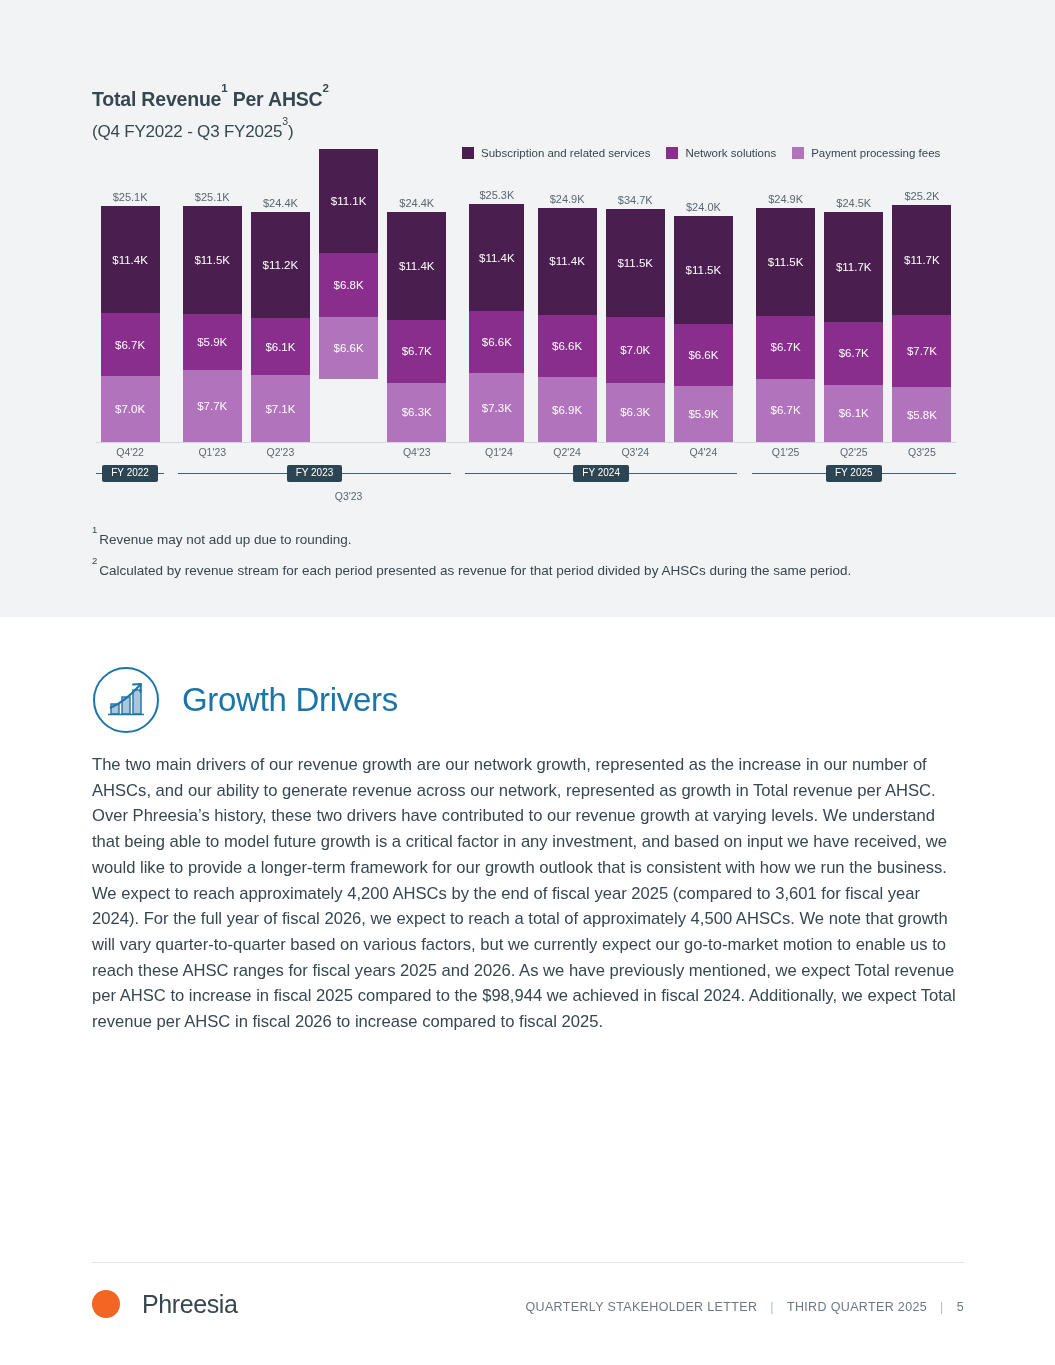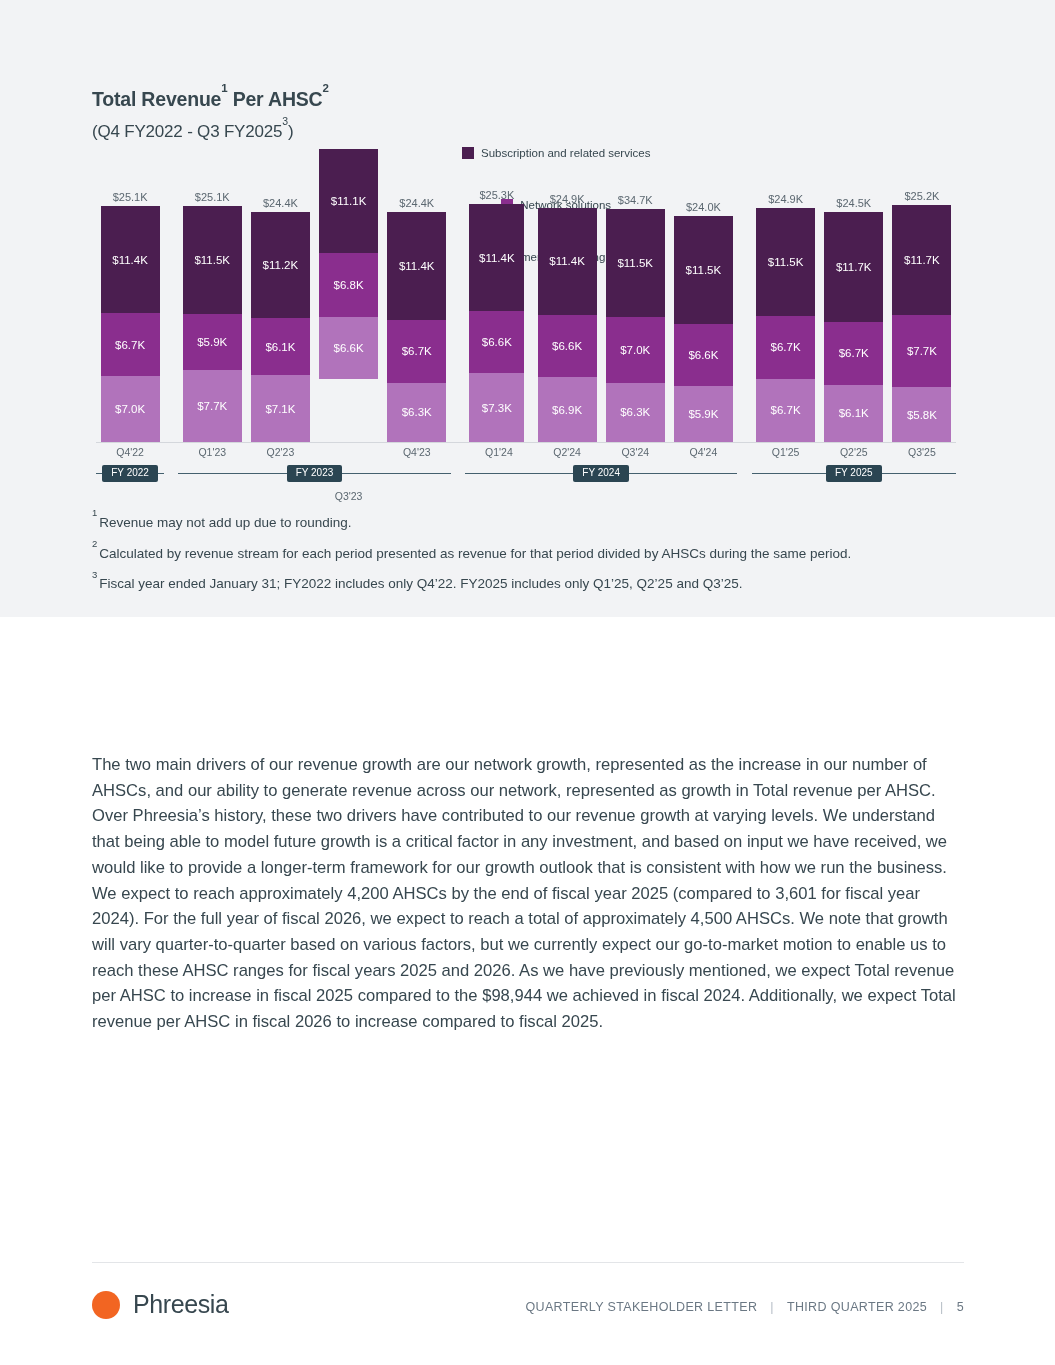--- a/index.html
+++ b/index.html
@@ -27,21 +27,21 @@
   .chart-title sup { font-size: 11.5px; font-weight: bold; top: -0.55em; position: relative; }
   .chart-subtitle {
     position: absolute; left: 92px; top: 120px;
     font-size: 17px; color: #37474f; letter-spacing: -0.2px;
   }
   .chart-subtitle sup { font-size: 10.5px; top: -0.5em; position: relative; }
 
   
   .legend {
     position: absolute; left: 462px; top: 147px;
-    display: flex; align-items: center; gap: 40px; flex-direction: column;
+    display: flex; align-items: center; gap: 16px;
   }
   .legend-item { display: flex; align-items: center; gap: 7px; }
   .legend-swatch { width: 12px; height: 12px; display: block; }
   .legend-label { font-size: 11.5px; color: #37474f; white-space: nowrap; }
 
   
   .plot {
     position: absolute; left: 96px; top: 186px;
     width: 860px; height: 256px;
   }
@@ -80,21 +80,21 @@
   .fyband { position: absolute; top: 0; height: 18px; display: flex; align-items: center; }
   .fyline { position: absolute; top: 9px; height: 1px; background: #44606e; left: 0; right: 0; }
   .fybadge {
     position: relative; margin: 0 auto;
     background: #2b4552; color: #ffffff;
     font-size: 10px; padding: 3px 9px 4px; border-radius: 2px;
     white-space: nowrap; line-height: 1;
   }
 
   
-  .footnotes { position: absolute; left: 92px; top: 512px; width: 890px; }
+  .footnotes { position: absolute; left: 92px; top: 529px; width: 890px; }
   .footnote {
     font-size: 13.5px; color: #37474f; margin-bottom: 11px; line-height: 1.35;
   }
   .footnote sup { font-size: 9.5px; position: relative; top: -0.5em; margin-right: 2px; }
 
   
   .section-head {
     position: absolute; left: 92px; top: 666px;
     display: flex; align-items: center; gap: 22px;
   }
@@ -109,21 +109,21 @@
   }
 
   
   .footer-rule {
     position: absolute; left: 92px; top: 1262px; width: 872px; height: 1px;
     background: #e3e5e8;
   }
   .footer {
     position: absolute; left: 92px; top: 1290px; width: 872px; height: 44px;
   }
-  .brand { position: absolute; left: 0; top: 0; display: flex; align-items: flex-end; gap: 13px; }
+  .brand { position: absolute; left: 0; top: 0; display: flex; align-items: flex-start; gap: 22px; }
   .brand-dot {
     width: 28px; height: 28px; border-radius: 50%; background: #f26522; display: block;
   }
   .brand-name { font-size: 25px; color: #37474f; letter-spacing: -0.4px; }
   .footer-meta {
     position: absolute; right: 0; top: 10px;
     display: flex; align-items: center; gap: 13px;
     font-size: 12.5px; color: #6b7884; letter-spacing: 0.35px;
   }
   .fsep { color: #b6bec6; }
@@ -358,24 +358,37 @@
         </div>
         <div class="fyband" style="left: 655.5px; width: 204.5px;">
           <div class="fyline"></div>
           <div class="fybadge">FY 2025</div>
         </div>
       </div>
 
     <div class="footnotes" id="footnotes">
         <div class="footnote"><sup>1</sup><span>Revenue may not add up due to rounding.</span></div>
         <div class="footnote"><sup>2</sup><span>Calculated by revenue stream for each period presented as revenue for that period divided by AHSCs during the same period.</span></div>
-        <div class="footnote"><sup>3</sup><span>Fiscal year ended January 31; FY2022 includes only Q4’22. FY2025 includes only Q1’25, Q2’25 and Q3’25.</span></div>
       </div>
   </div>
 
+  <div class="section-head">
+    <span class="gd-icon">
+      <svg width="68" height="68" viewBox="0 0 68 68" xmlns="http://www.w3.org/2000/svg">
+        <circle cx="34" cy="34" r="32" fill="none" stroke="#1c75a8" stroke-width="2"></circle>
+        <rect x="19" y="38" width="8" height="10" fill="#a8c6dd" stroke="#1c75a8" stroke-width="1.4"></rect>
+        <rect x="30" y="31" width="8" height="17" fill="#a8c6dd" stroke="#1c75a8" stroke-width="1.4"></rect>
+        <rect x="41" y="24" width="8" height="24" fill="#a8c6dd" stroke="#1c75a8" stroke-width="1.4"></rect>
+        <line x1="16" y1="48.5" x2="52" y2="48.5" stroke="#1c75a8" stroke-width="1.6"></line>
+        <path d="M18 42 C28 38, 38 30, 48 19" fill="none" stroke="#1c75a8" stroke-width="2"></path>
+        <path d="M41 18.5 L49 18 L48.5 26" fill="none" stroke="#1c75a8" stroke-width="2" stroke-linecap="round" stroke-linejoin="round"></path>
+      </svg>
+    </span>
+    <span class="section-title">Growth Drivers</span>
+  </div>
 
   <div class="body-copy">The two main drivers of our revenue growth are our network growth, represented as the increase in our number of AHSCs, and our ability to generate revenue across our network, represented as growth in Total revenue per AHSC. Over Phreesia’s history, these two drivers have contributed to our revenue growth at varying levels. We understand that being able to model future growth is a critical factor in any investment, and based on input we have received, we would like to provide a longer-term framework for our growth outlook that is consistent with how we run the business. We expect to reach approximately 4,200 AHSCs by the end of fiscal year 2025 (compared to 3,601 for fiscal year 2024). For the full year of fiscal 2026, we expect to reach a total of approximately 4,500 AHSCs. We note that growth will vary quarter-to-quarter based on various factors, but we currently expect our go-to-market motion to enable us to reach these AHSC ranges for fiscal years 2025 and 2026. As we have previously mentioned, we expect Total revenue per AHSC to increase in fiscal 2025 compared to the $98,944 we achieved in fiscal 2024. Additionally, we expect Total revenue per AHSC in fiscal 2026 to increase compared to fiscal 2025.</div>
 
   <div class="footer-rule"></div>
   <div class="footer">
     <div class="brand">
       <span class="brand-dot"></span>
       <span class="brand-name">Phreesia</span>
     </div>
     <div class="footer-meta">

